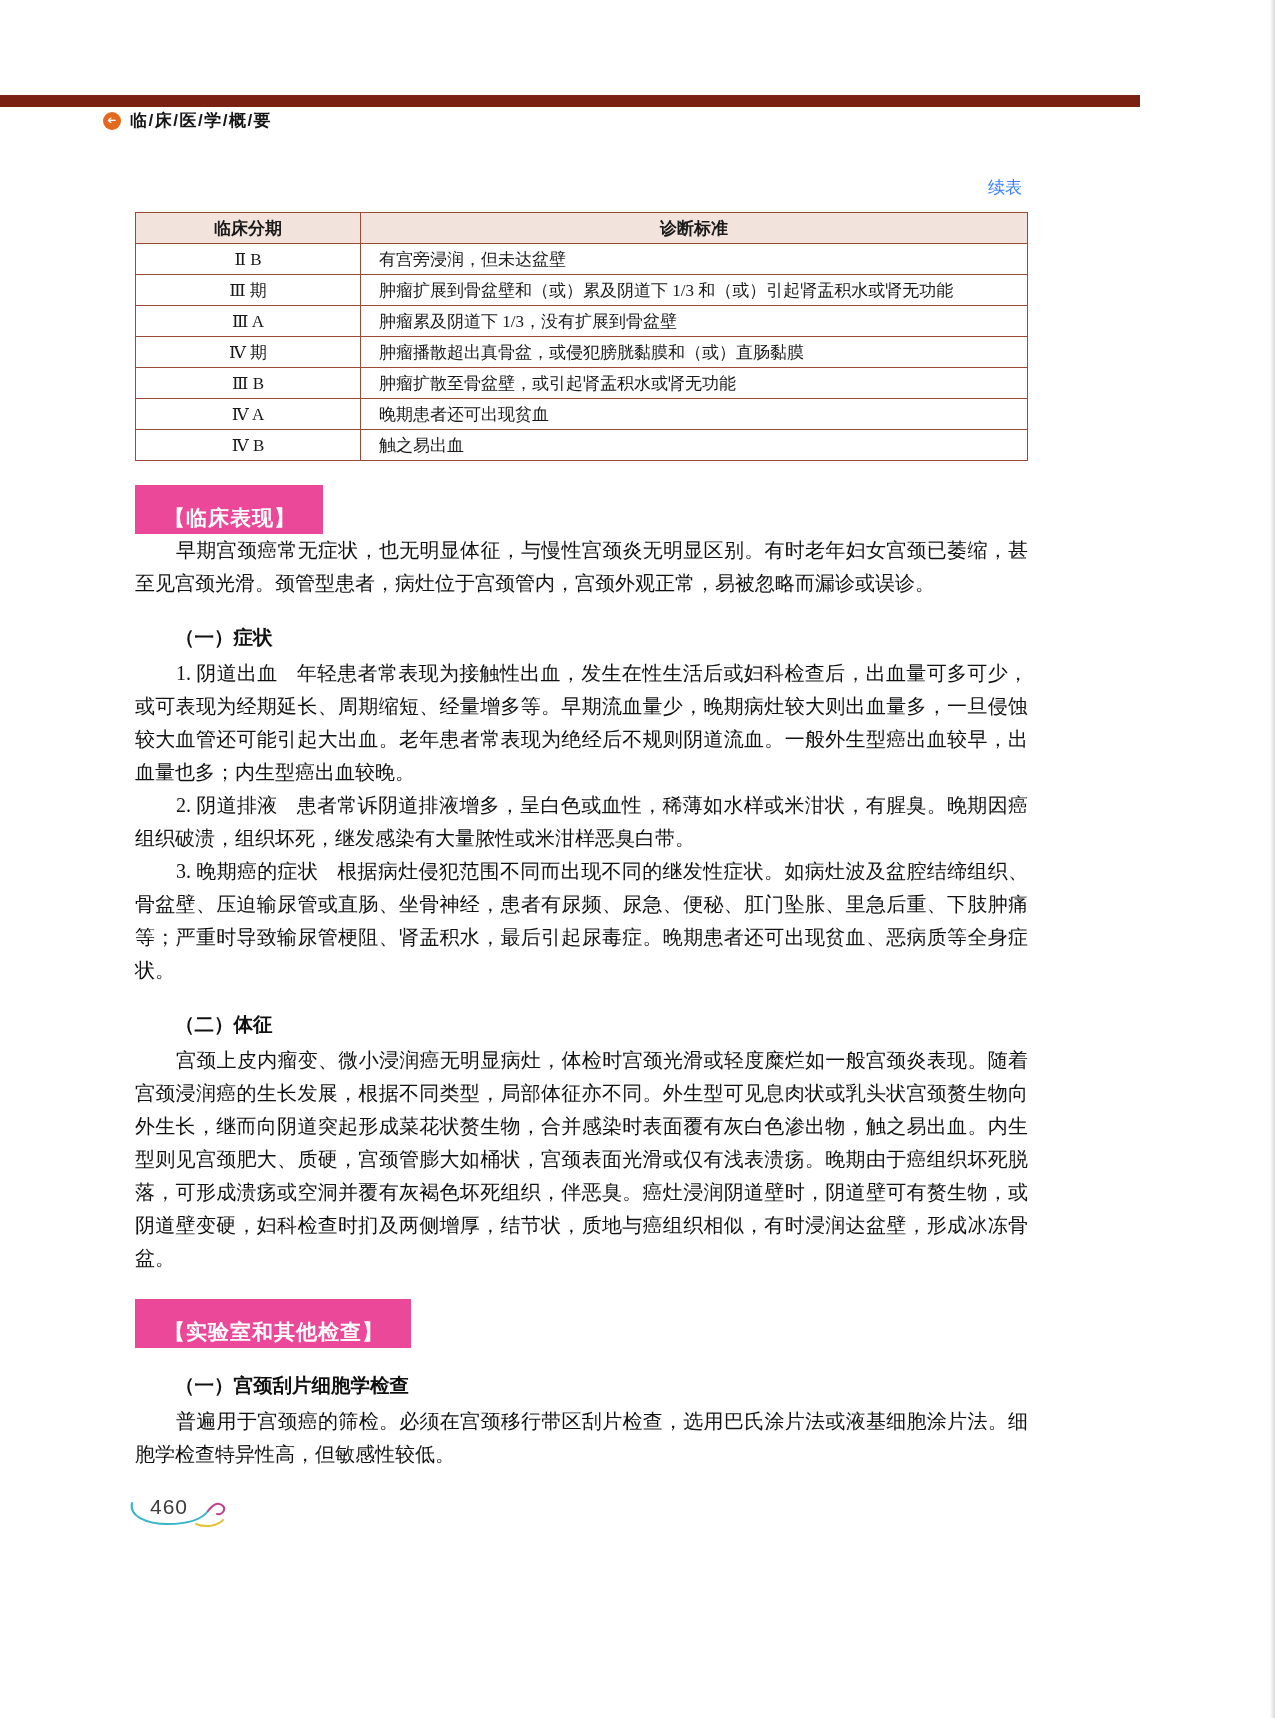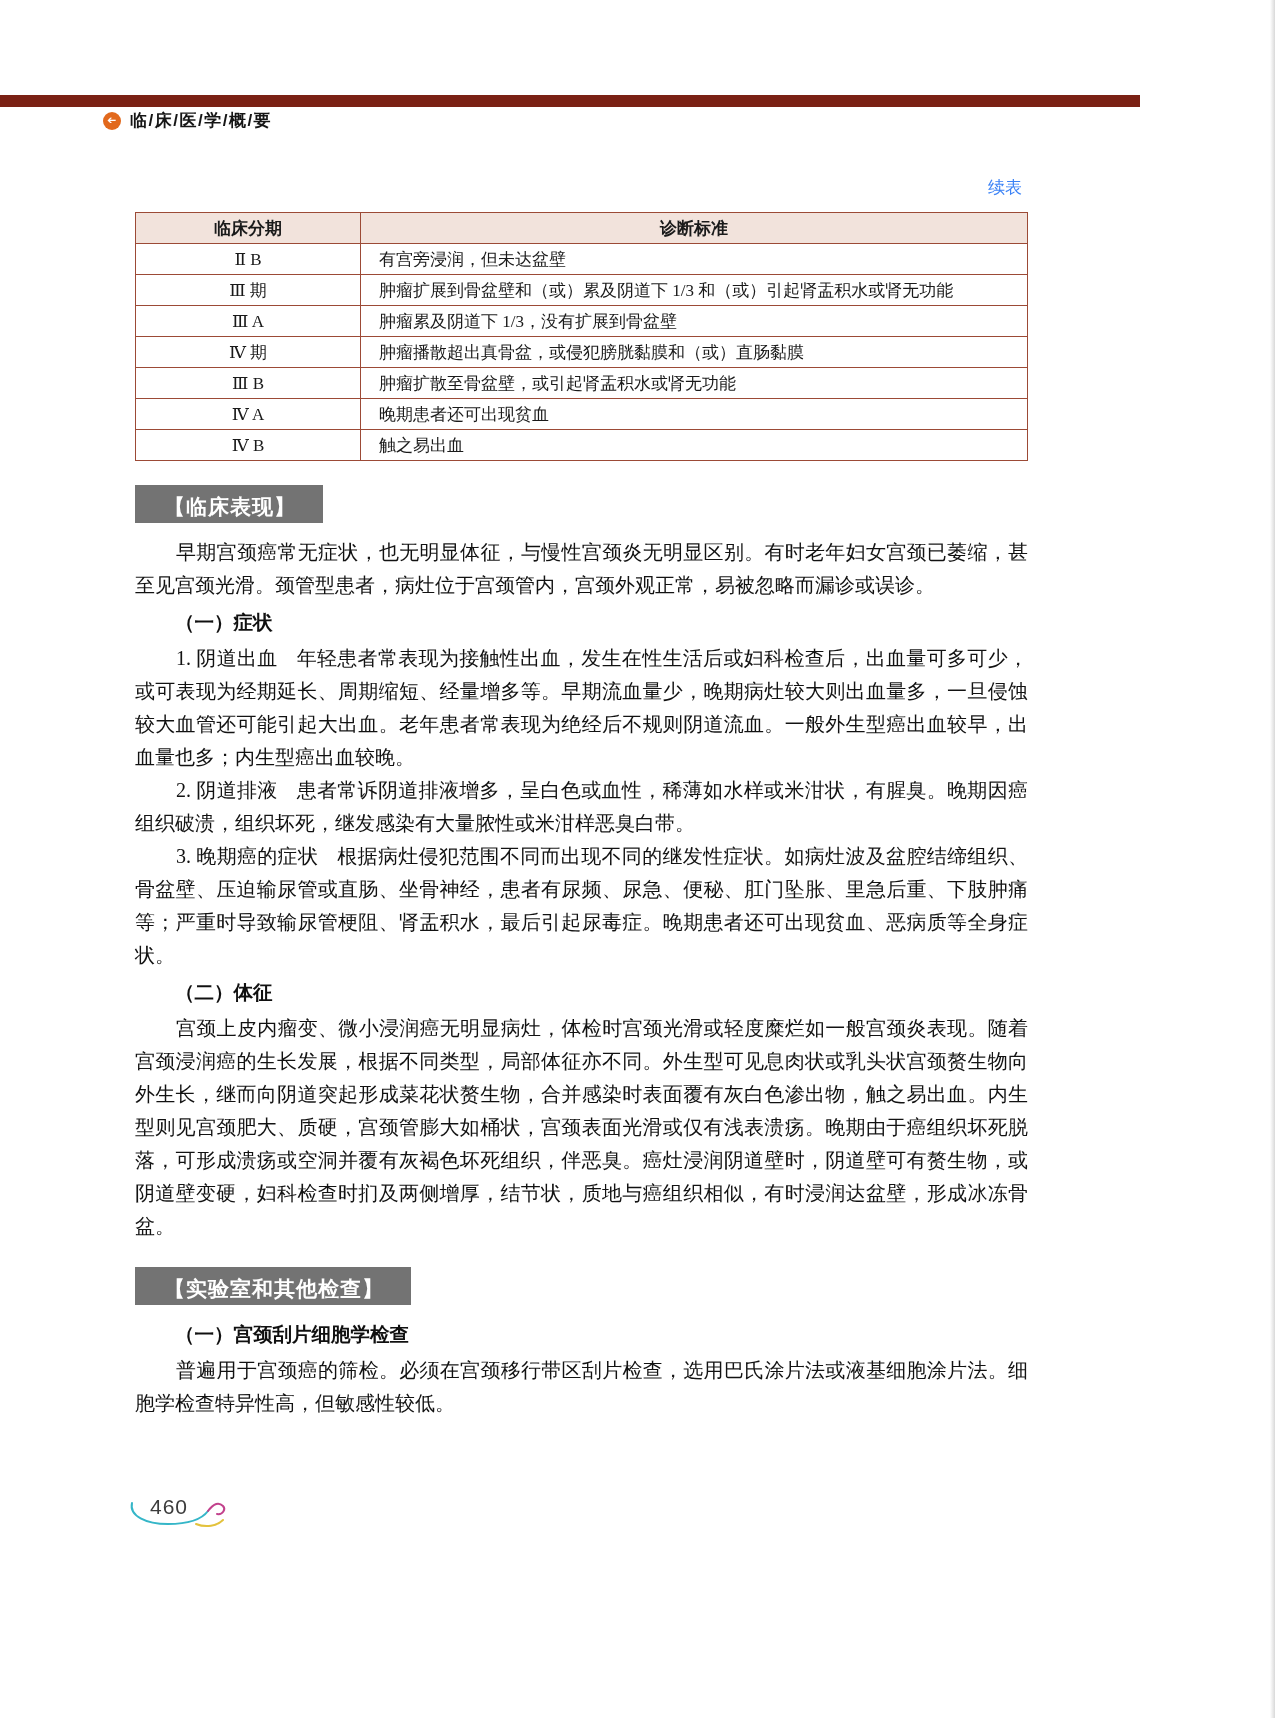--- a/index.html
+++ b/index.html
@@ -45,35 +45,35 @@
   }
   table.staging th, table.staging td { border:1px solid #9c4a36; }
   table.staging th {
     background:#f2e3dc; font-weight:bold; height:31px;
     font-family:"Liberation Sans","DejaVu Sans",sans-serif; font-size:17px;
   }
   th.stage-col { width:225px; }
   td.stage { width:225px; text-align:center; height:31px; }
   td.crit { padding:2px 10px 2px 18px; height:31px; }
   .section-heading {
-    margin-top:24px; margin-bottom:13px;
+    margin-top:24px; 
     width:fit-content; min-height:33px; line-height:33px;
-    background:#737373; color:#ffffff;
+    background:#ec4899; color:#ffffff;
     font-family:"Liberation Sans","DejaVu Sans",sans-serif;
     font-weight:bold; font-size:21px;
-    padding:5px 27px 0 29px; letter-spacing:1px;
+    padding:16px 27px 0 29px; letter-spacing:1px;
   }
   .body {
     font-size:20px; line-height:33px; text-align:justify;
     text-indent:2.05em; color:#121212;
   }
   .lead { margin-right:0.95em; }
   .sub-heading {
     font-size:19.5px; line-height:33px; font-weight:bold;
-    text-indent:2.05em; margin:4px 0 3px 0; color:#101010;
+    text-indent:2.05em; margin:21px 0 3px 0; color:#101010;
   }
   .page-number-wrap {
     position:absolute; left:126px; top:1490px; width:104px; height:42px;
   }
   .page-number-wrap svg { position:absolute; left:0; top:0; }
   .page-number {
     position:absolute; left:24px; top:5px;
     font-family:"Liberation Sans","DejaVu Sans",sans-serif;
     font-size:21px; letter-spacing:1px; color:#3c3c3c;
   }

